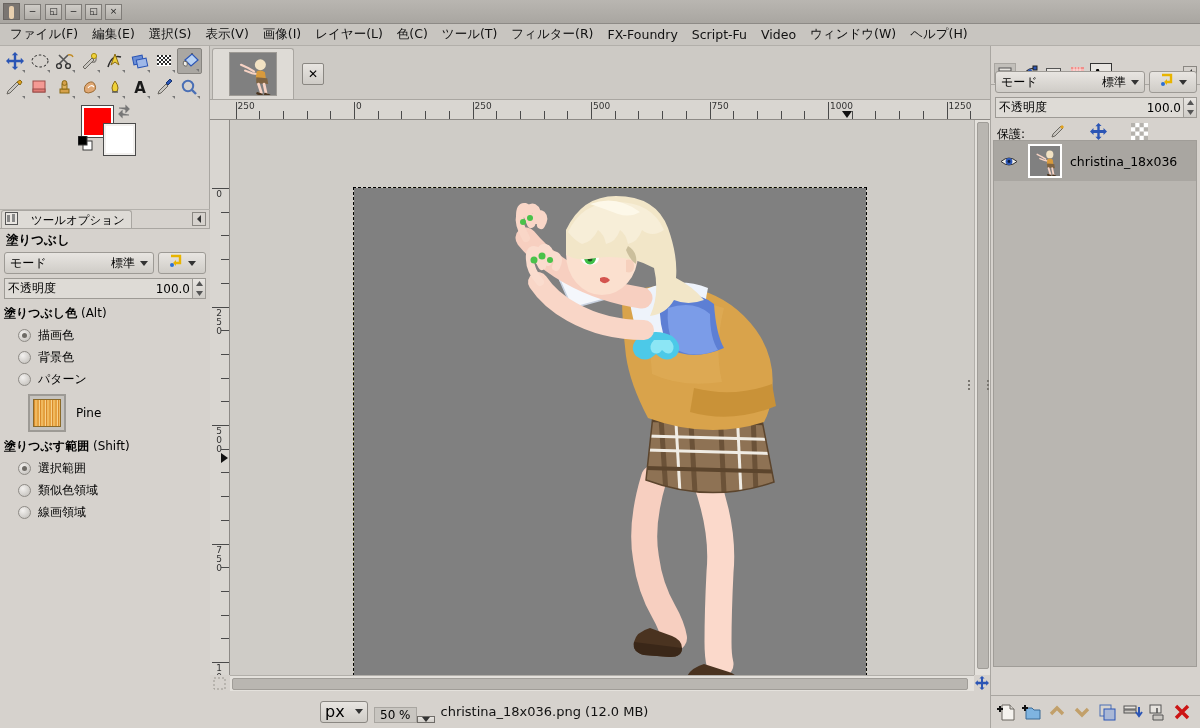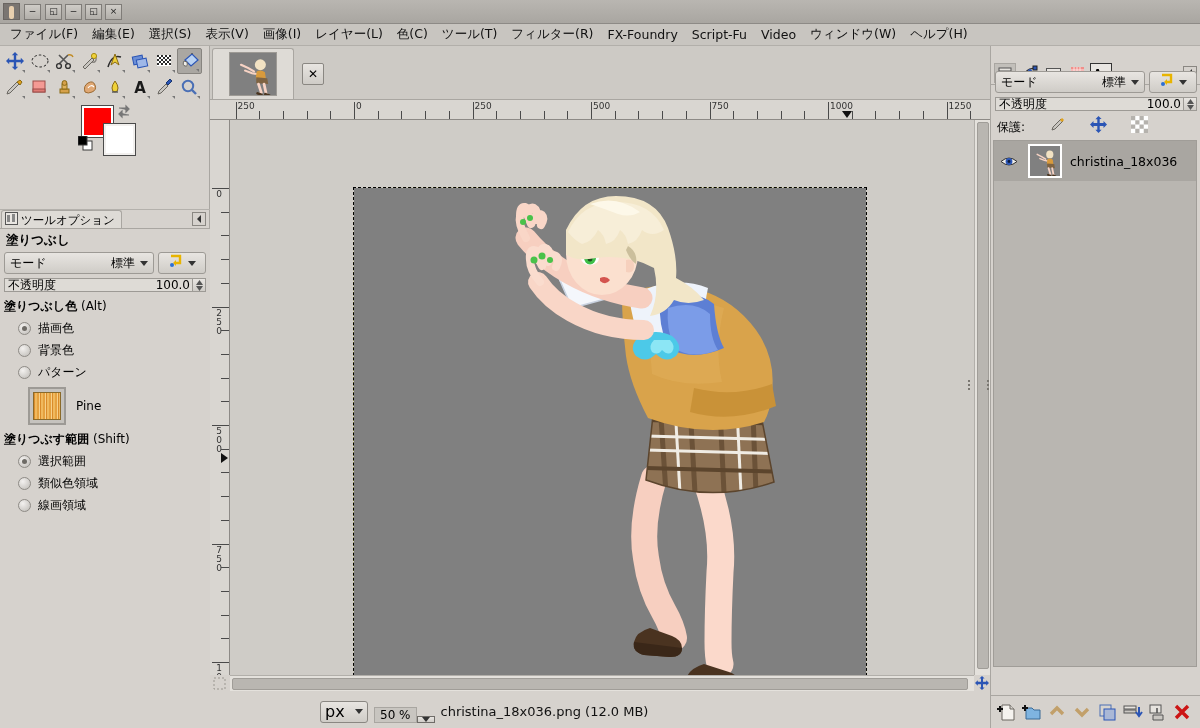--- a/index.html
+++ b/index.html
@@ -83,21 +83,21 @@
   .swap-ic { position:absolute; left:116px; top:0px; }
   .def-ic { position:absolute; left:78px; top:32px; }
 
   
   .dock-tabs {
     position:absolute; left:0; top:163px; width:210px; height:19px;
     border-top:1px solid #b4b1ac;
   }
   .dock-tab {
     position:absolute; left:1px; top:0px; height:19px;
-    display:flex; align-items:center; gap:3px; padding:0 6px 0 3px;
+    display:flex; align-items:center; gap:13px; padding:0 6px 0 3px;
     background:#dedbd6; border:1px solid #a9a6a1; border-bottom:none;
     border-radius:3px 3px 0 0; font-size:11.5px;
   }
   .dock-arrow { position:absolute; right:4px; top:2px; }
 
   .toolopts {
     position:absolute; left:0; top:182px; width:210px; height:513px;
     background:#d6d2cd; border-top:1px solid #a9a6a1; padding:2px 4px;
   }
   .to-title { font-size:12.5px; font-weight:bold; padding:1px 2px 3px 2px; }
@@ -109,21 +109,21 @@
   }
   .combo.grow { flex:1 1 auto; justify-content:space-between; }
   .combo .cval { margin-left:auto; padding-right:5px; }
   .chev { width:0; height:0; border-left:4px solid transparent; border-right:4px solid transparent; border-top:5px solid #333; }
   .linkbtn {
     width:48px; height:22px; background: linear-gradient(#e8e5e1,#cfccc7);
     border:1px solid #9d9a95; border-radius:3px;
     display:flex; align-items:center; justify-content:center; gap:3px;
   }
   .spin-row {
-    margin-top:4px; height:14px; display:flex; align-items:stretch;
+    margin-top:4px; height:21px; display:flex; align-items:stretch;
     background:#dedbd6; border:1px solid #9d9a95;
   }
   .spin-lab { flex:1 1 auto; display:flex; align-items:center; padding-left:3px; font-size:12px;}
   .spin-val { display:flex; align-items:center; padding-right:2px; font-size:12px;}
   .spin-arrows {
     width:13px; background: linear-gradient(#e8e5e1,#cfccc7); border-left:1px solid #9d9a95;
     display:flex; flex-direction:column; align-items:center; justify-content:space-around;
   }
   .grp-lab { margin-top:6px; font-size:12px; }
   .grp-lab b { font-weight:bold;margin-top:40px; }

